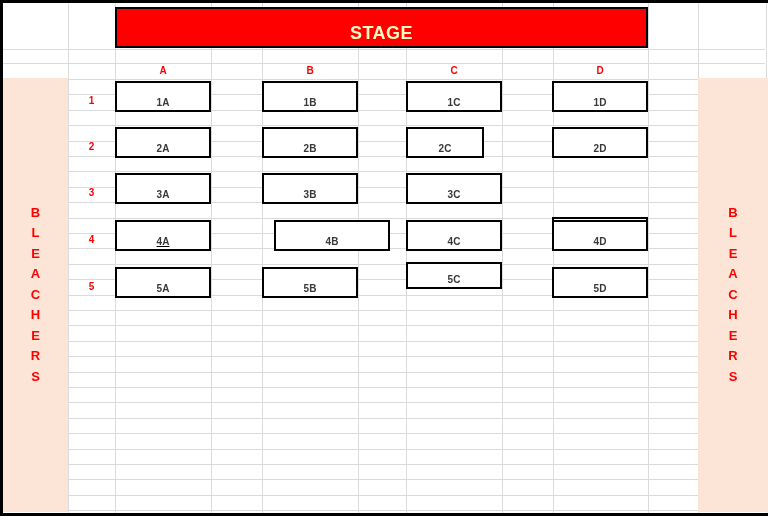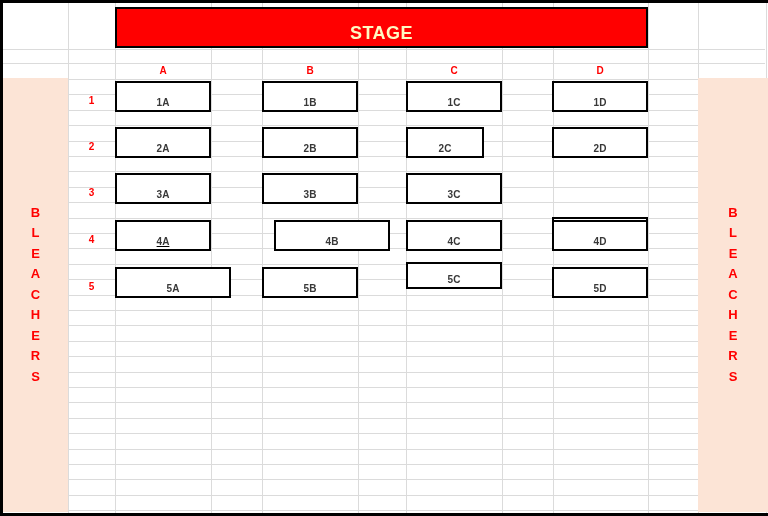--- a/index.html
+++ b/index.html
@@ -181,21 +181,21 @@
       </div>
       <div class="seat" style="left: 262px; top: 220px; width: 116px; height: 31px; margin-left: 12px;">
         <span class="seat-label">4B</span>
       </div>
       <div class="seat" style="left: 406px; top: 220px; width: 96px; height: 31px;">
         <span class="seat-label">4C</span>
       </div>
       <div class="seat" style="left: 552px; top: 220px; width: 96px; height: 31px;">
         <span class="seat-label">4D</span>
       </div>
-      <div class="seat" style="left: 115px; top: 267px; width: 116px; height: 31px;">
+      <div class="seat" style="left: 115px; top: 267px; width: 96px; height: 31px;">
         <span class="seat-label">5A</span>
       </div>
       <div class="seat" style="left: 262px; top: 267px; width: 96px; height: 31px;">
         <span class="seat-label">5B</span>
       </div>
       <div class="seat" style="left: 406px; top: 262px; width: 96px; height: 27px;">
         <span class="seat-label">5C</span>
       </div>
       <div class="seat" style="left: 552px; top: 267px; width: 96px; height: 31px;">
         <span class="seat-label">5D</span>

